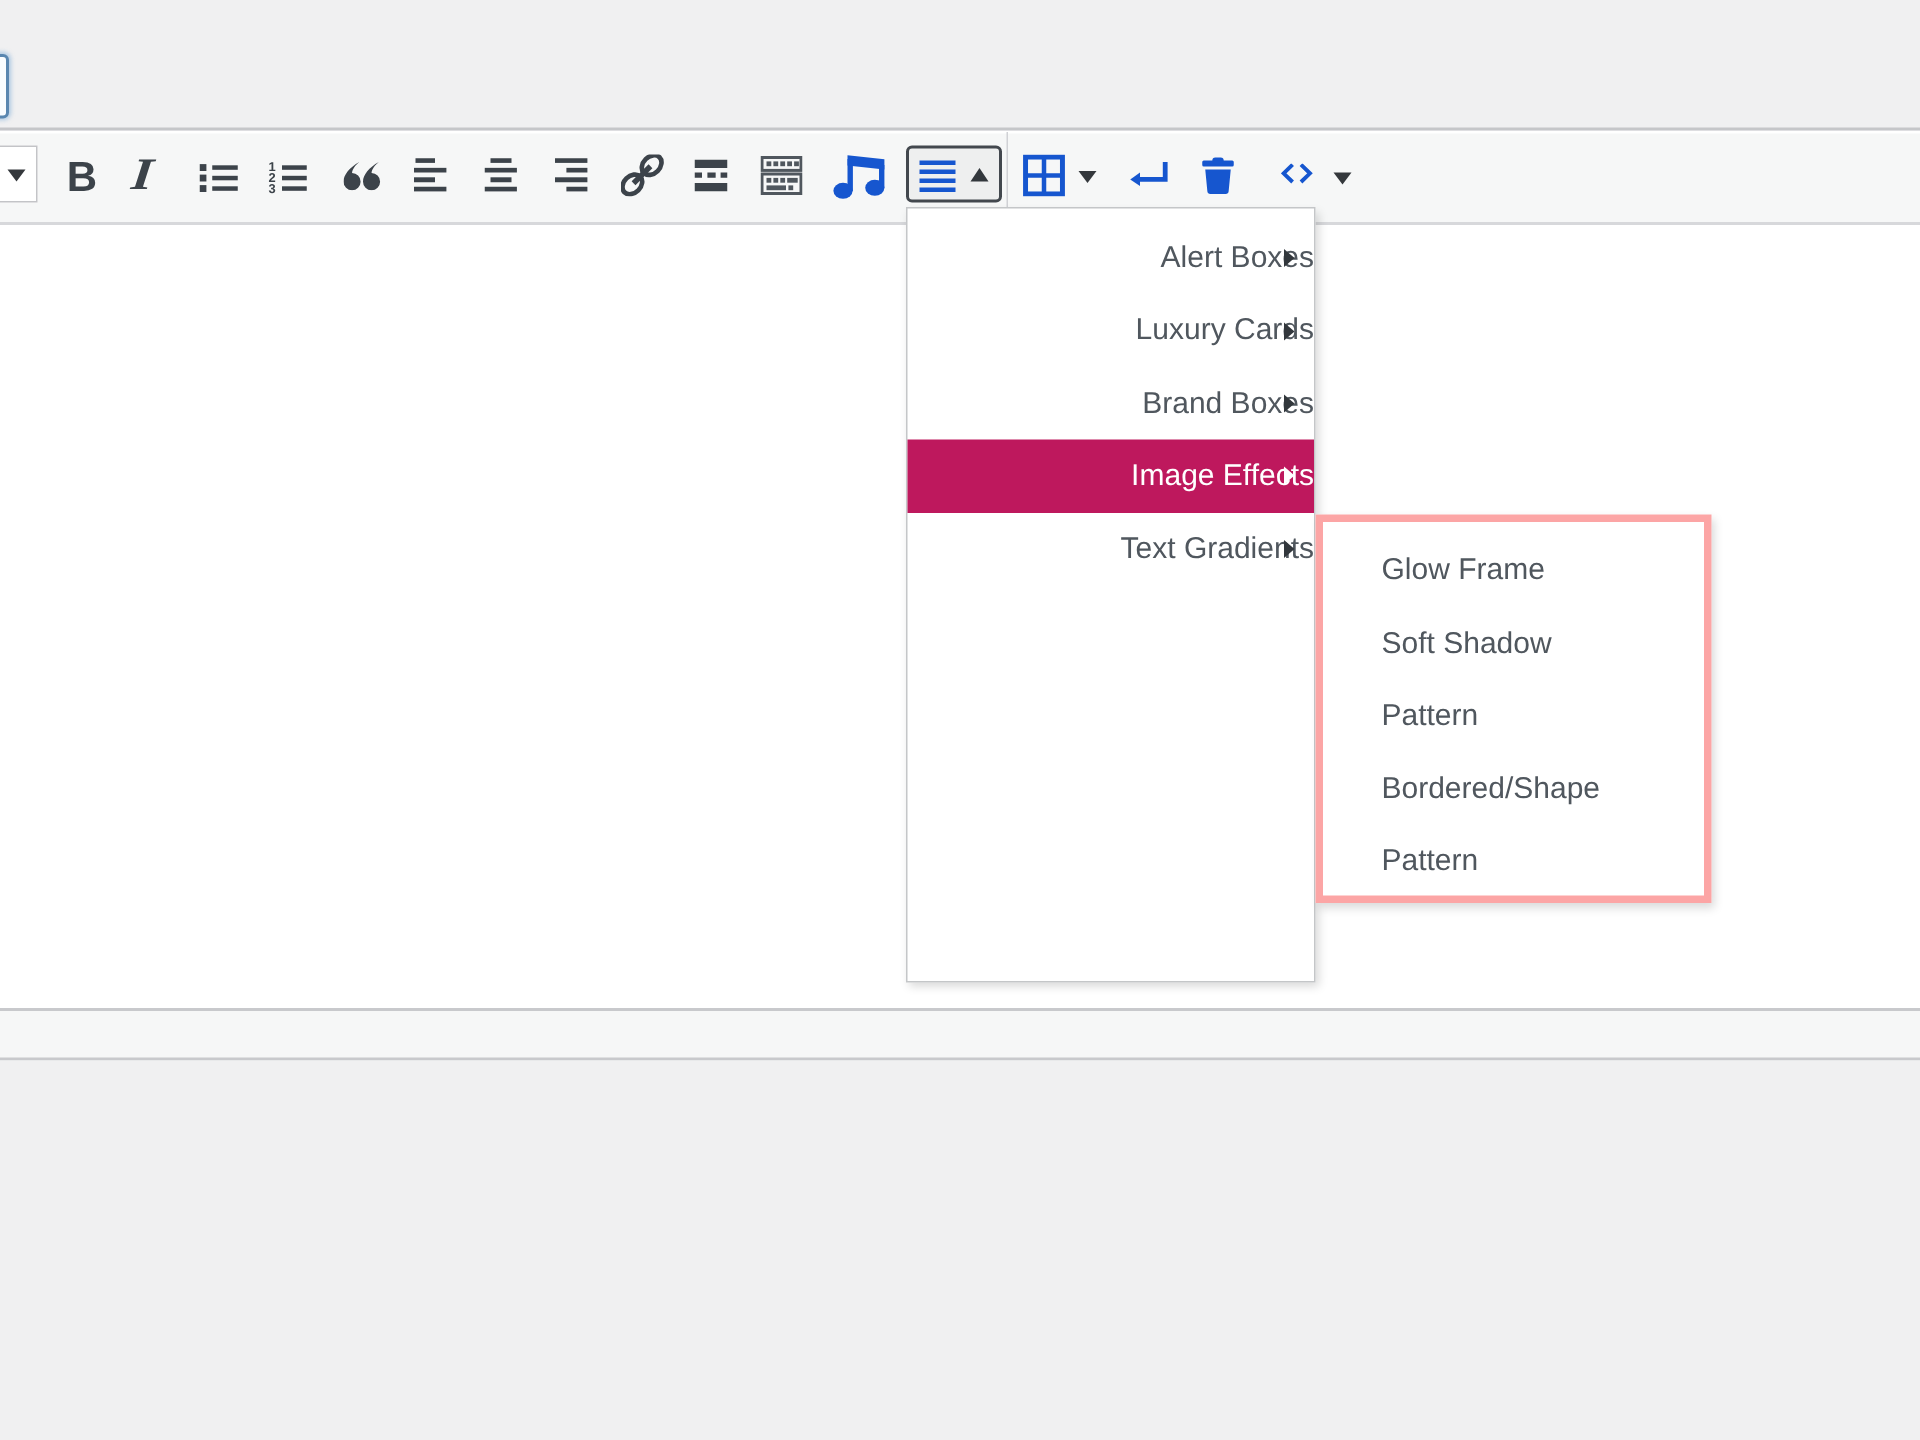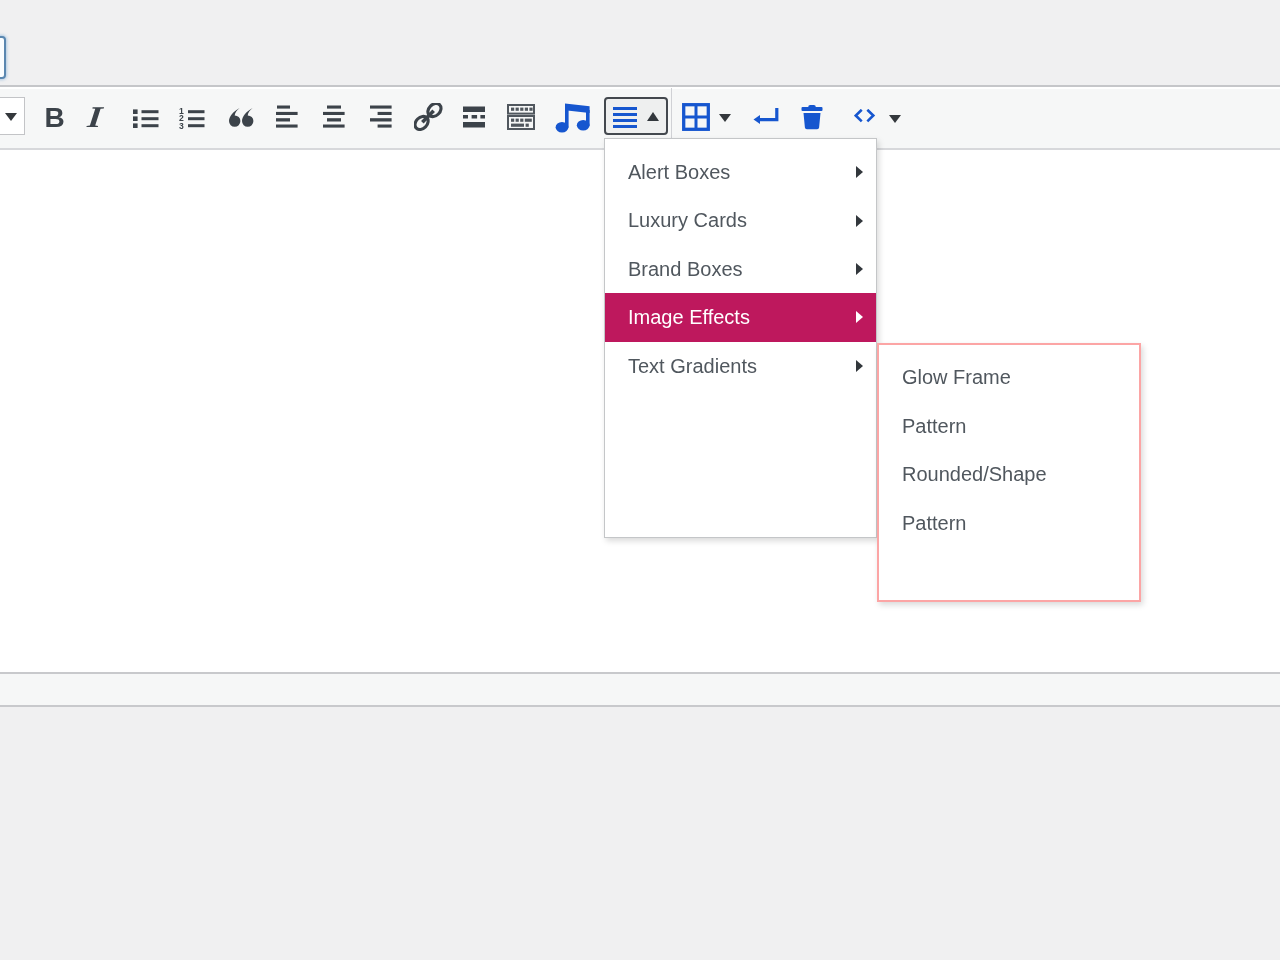--- a/index.html
+++ b/index.html
@@ -24,28 +24,28 @@
 
 
 #hambtn { left:604px; top:97px; width:64px; height:38px; background:#eeefef; border:2px solid #43484e; border-radius:4px; }
 #hambtn .lines { position:absolute; left:7px; top:8px; }
 #hambtn .lines div { width:24px; height:3px; background:#1656cf; margin-bottom:3.1px; }
 #hambtn .acaret { position:absolute; left:41px; top:13px; width:0; height:0; border-left:6.5px solid transparent; border-right:6.5px solid transparent; border-bottom:9px solid #32373c; }
 
 #sep1 { left:671px; top:88px; width:1px; height:61px; background:#d0d1d5; }
 
 
-#menu { left:604px; top:138px; width:273px; height:400px; background:#fff; border:1px solid #c4c6c8; box-shadow:2px 3px 6px rgba(0,0,0,.15); z-index:5; padding-top:9px; }
+#menu { left:604px; top:138px; width:273px; height:517px; background:#fff; border:1px solid #c4c6c8; box-shadow:2px 3px 6px rgba(0,0,0,.15); z-index:5; padding-top:9px;text-align:right; }
 .mi { position:relative; height:48.4px; line-height:48.4px; padding-left:23px; font-size:20px; color:#50575e; }
 .mi .arr { position:absolute; right:13px; top:18.2px; width:0; height:0; border-top:6px solid transparent; border-bottom:6px solid transparent; border-left:7px solid #32373c; }
 .mi.sel { background:#be185d; color:#fff; }
 .mi.sel .arr { border-left-color:#fff; }
 
 
-#submenu { left:877px; top:343px; width:264px; height:259px; background:#fff; border:2px solid #fca5a5; box-shadow:2px 3px 6px rgba(0,0,0,.15); z-index:6; padding-top:8px; }
+#submenu { left:877px; top:343px; width:264px; height:259px; background:#fff; border:5px solid #fca5a5; box-shadow:2px 3px 6px rgba(0,0,0,.15); z-index:6; padding-top:8px;padding-left:16px; }
 
 
 #statusbar { left:0; top:672px; width:1280px; height:35px; background:#f6f7f7; border-top:2px solid #c8c9cc; border-bottom:2px solid #c8c9cc; }
 #bottom { left:0; top:707px; width:1280px; height:253px; background:#f0f0f1; }
 #submenu .mi { height:48.6px; line-height:48.6px; }
 </style>
 </head>
 <body>
 <div id="page">
   <div class="abs" id="tophdr"></div>
@@ -208,20 +208,21 @@
   <div class="abs" id="menu">
     <div class="mi">Alert Boxes<span class="arr"></span></div>
     <div class="mi">Luxury Cards<span class="arr"></span></div>
     <div class="mi">Brand Boxes<span class="arr"></span></div>
     <div class="mi sel">Image Effects<span class="arr"></span></div>
     <div class="mi">Text Gradients<span class="arr"></span></div>
   </div>
 
   <div class="abs" id="submenu">
     <div class="mi">Glow Frame</div>
+    <div class="mi">Soft Shadow</div>
     <div class="mi">Pattern</div>
-    <div class="mi">Rounded/Shape</div>
+    <div class="mi">Bordered/Shape</div>
     <div class="mi">Pattern</div>
   </div>
 
   <div class="abs" id="statusbar"></div>
   <div class="abs" id="bottom"></div>
 </div>
 
 </body></html>

